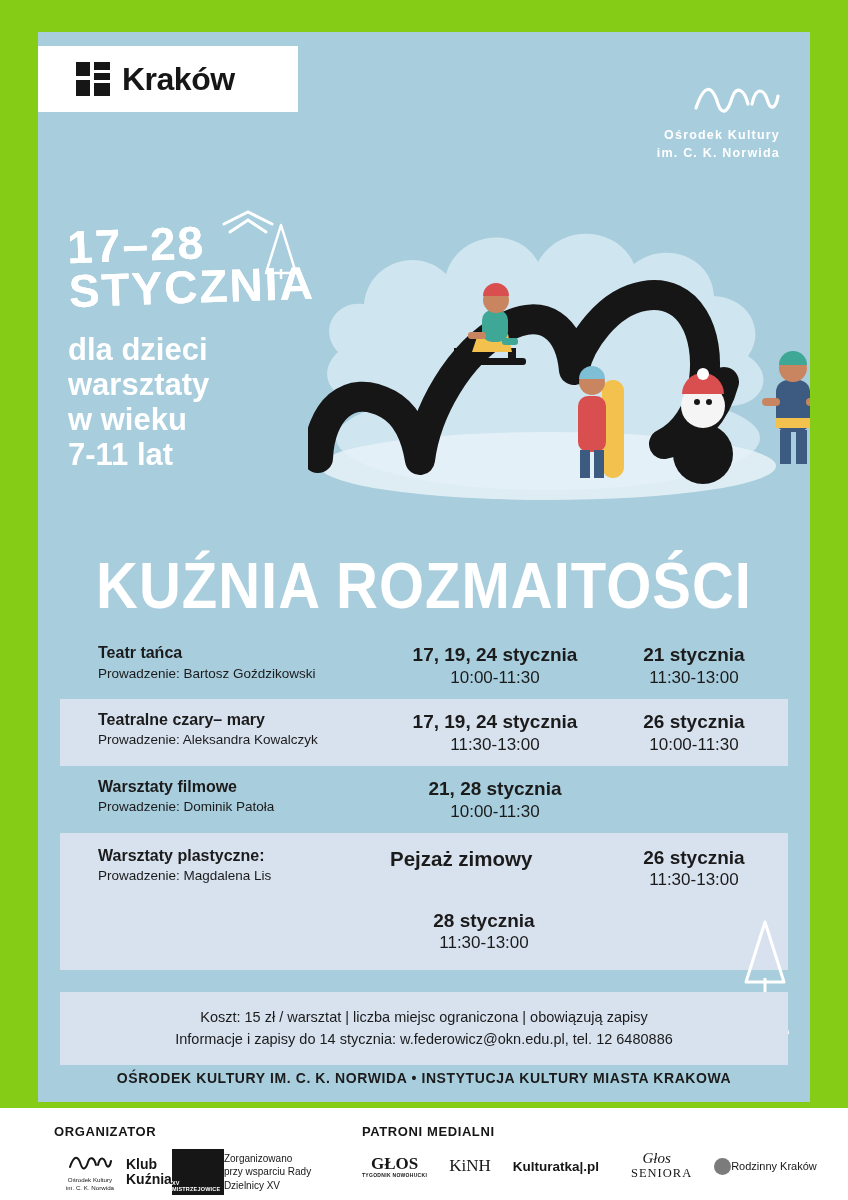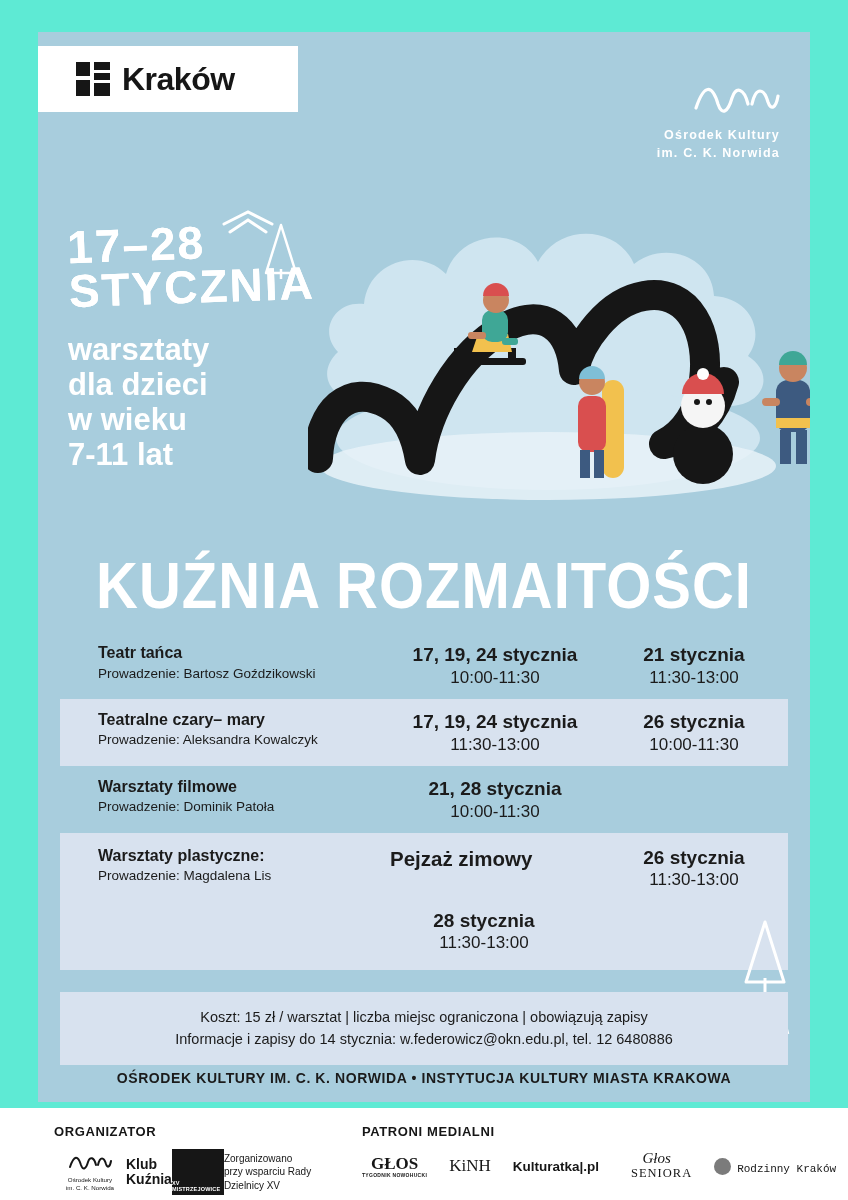--- a/index.html
+++ b/index.html
@@ -5,21 +5,21 @@
   * { box-sizing: border-box; margin: 0; padding: 0; }
   body {
     width: 848px; height: 1200px;
     background: #ffffff;
     font-family: "Liberation Sans", sans-serif;
     overflow: hidden;
   }
   .poster {
     position: relative;
     width: 848px; height: 1200px;
-    background: #5eead4;
+    background: #84cc16;
   }
   
   .card {
     position: absolute;
     left: 38px; top: 32px;
     width: 772px; height: 1070px;
     background: #a8cddd;
     overflow: hidden;
   }
   
@@ -139,21 +139,21 @@
   .dz-text { font-size: 10px; line-height: 1.35; color: #161616; width: 92px;}
   .media-group { position: absolute; left: 362px; top: 16px; }
   .media-logos { display: flex; align-items: center; margin-top: 12px; gap: 22px;}
   .ml { color: #161616; }
   .glos-b { font-family: "Liberation Serif", serif; font-size: 17px; font-weight: bold; line-height:1;}
   .glos-s { font-size: 5px; font-weight: bold; letter-spacing: .3px; }
   .kinh { font-size: 17px; font-weight: normal; font-family: "Liberation Serif", serif;}
   .kult { font-size: 13.5px; font-weight: bold; }
   .senior { font-family: "Liberation Serif", serif; font-size: 15px; font-style: italic; line-height:1;}
   .senior-b { font-family: "Liberation Serif", serif; font-size: 12.5px; letter-spacing: 1px; margin-left: 10px; }
-  .rodz { display:flex; align-items:flex-end; gap:6px; font-size: 11px; font-family: Liberation Mono, monospace; }
+  .rodz { display:flex; align-items:center; font-size: 11px; }
   .rodz-dot { width: 17px; height: 17px; border-radius: 50%; background:#7b7b7b;}
   
   .snow { position: absolute; color: #ffffff; }
 </style>
 </head>
 <body>
 
 <div class="poster">
   <div class="card">
 
@@ -245,22 +245,22 @@
       <path d="M25 8 L40 56 L10 56 Z" stroke="#ffffff" stroke-width="2.5" fill="none" stroke-linejoin="round"></path>
       <path d="M25 62 L25 52" stroke="#ffffff" stroke-width="2.5"></path>
     </svg>
 
     <div class="dateblock">
       <div class="dates">
         <span>17–28</span>
         <span>STYCZNIA</span>
       </div>
       <div class="sub">
+        <span>dla dzieci</span>
         <span>warsztaty</span>
-        <span>dla dzieci</span>
         <span>w wieku</span>
         <span>7-11 lat</span>
       </div>
     </div>
 
     <div class="maintitle">KUŹNIA ROZMAITOŚCI</div>
 
     <div class="schedule">
 
       <div class="row plain">

